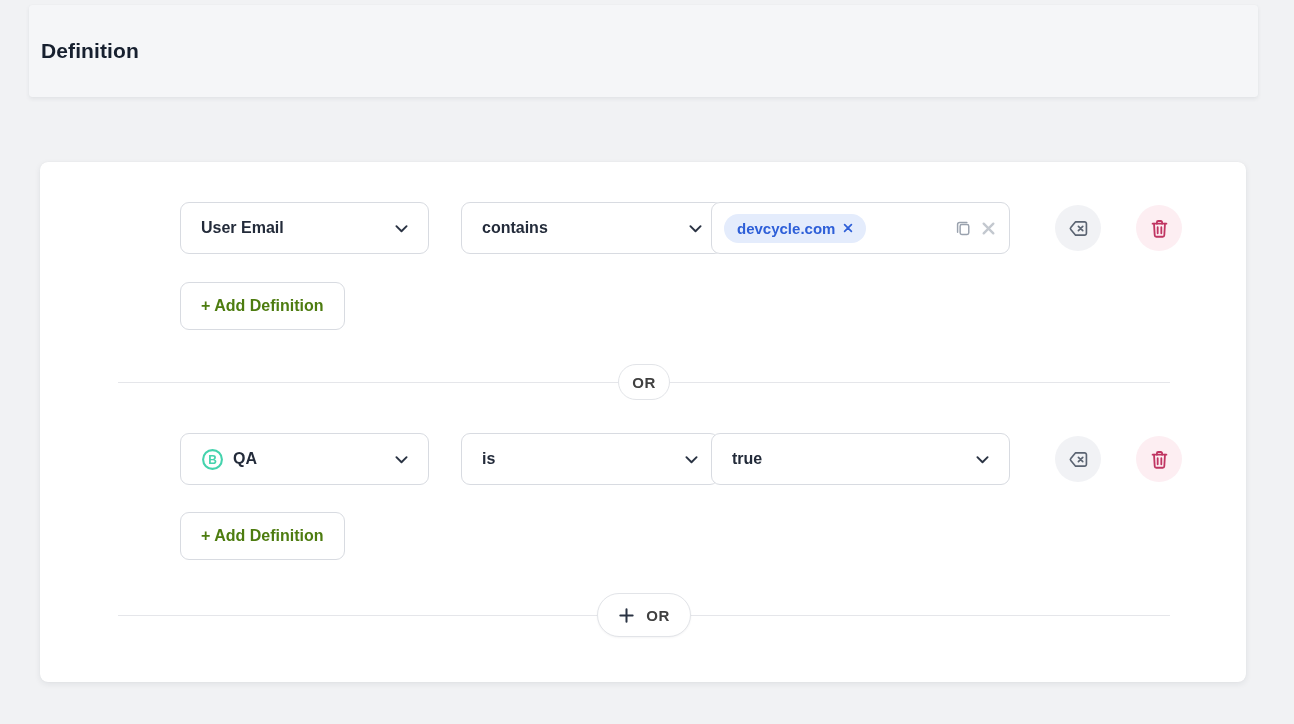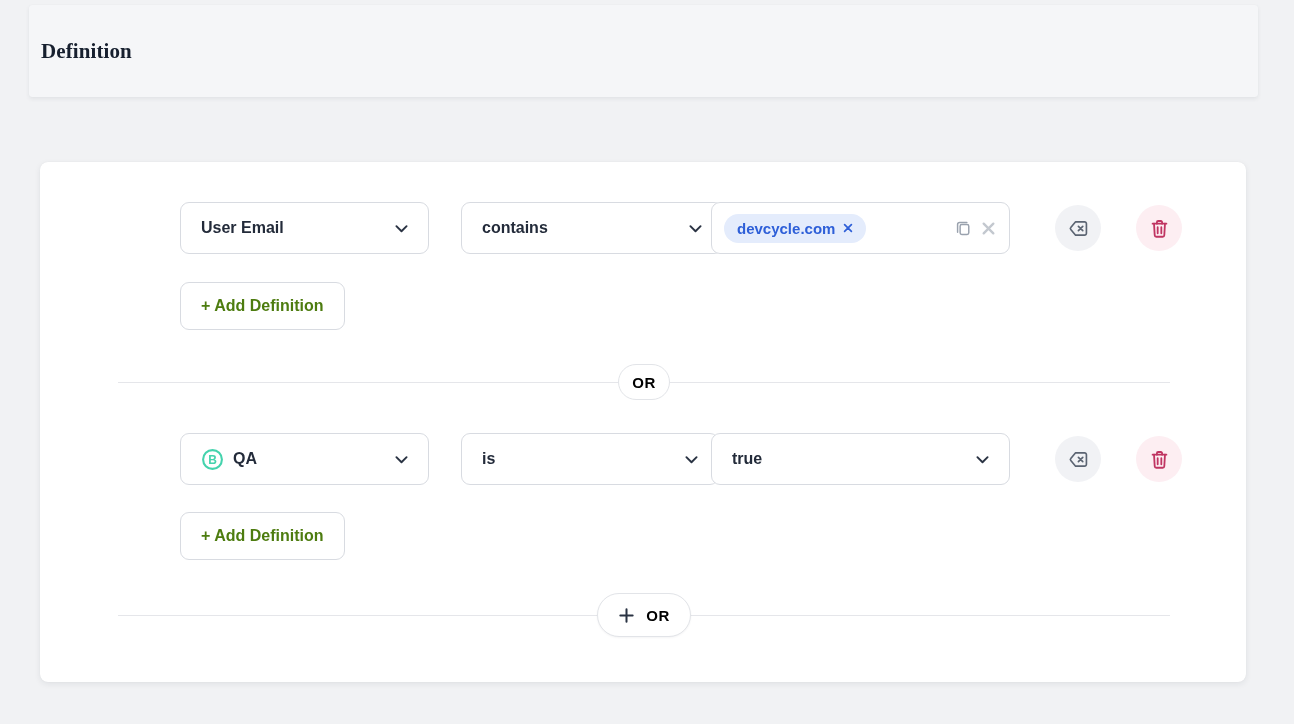--- a/index.html
+++ b/index.html
@@ -15,21 +15,20 @@
   
   .header-panel {
     position:absolute;
     left:29px; top:5px;
     width:1229px; height:92px;
     background:#f5f6f8;
     border-radius:3px;
     box-shadow:0 2px 4px rgba(30,36,50,0.07), 0 0 1px rgba(30,36,50,0.06);
     display:flex; align-items:center;
     padding:0 12px;
-    font-family:Liberation Serif, serif;
   }
   .header-title {
     font-size:21px;
     font-weight:700;
     color:#17202f;
     letter-spacing:0.1px;
   }
 
   
   .card {
@@ -95,21 +94,21 @@
     position:absolute;
     left:78px; width:1052px; height:0;
     border-top:1px solid #e5e6ea;
   }
   .or-pill {
     position:absolute;
     background:#ffffff;
     border:1px solid #e2e4e8;
     border-radius:999px;
     display:flex; align-items:center; justify-content:center;
-    font-size:15px; font-weight:700; color:#000000;
+    font-size:15px; font-weight:700; color:#404040;
     letter-spacing:0.4px;
   }
   .or-pill.static { left:578px; top:202px; width:52px; height:36px; }
   .or-pill.add-or {
     left:557px; top:431px; width:94px; height:44px;
     gap:11px; cursor:pointer;
     box-shadow:0 1px 2px rgba(30,36,50,0.05);
   }
 </style>
 </head>

